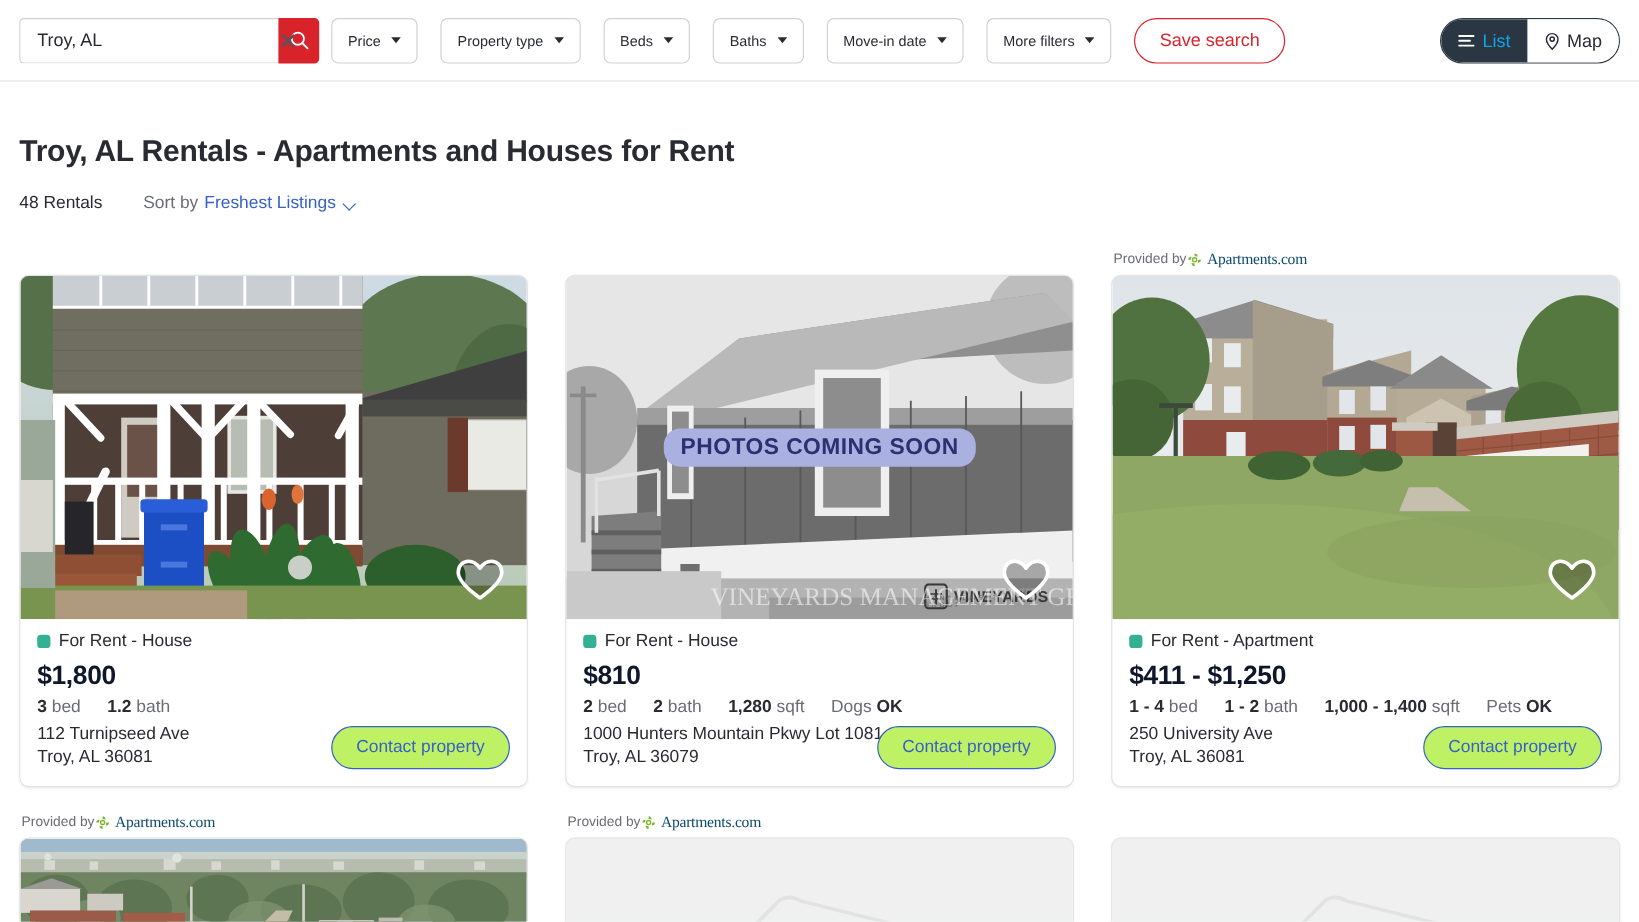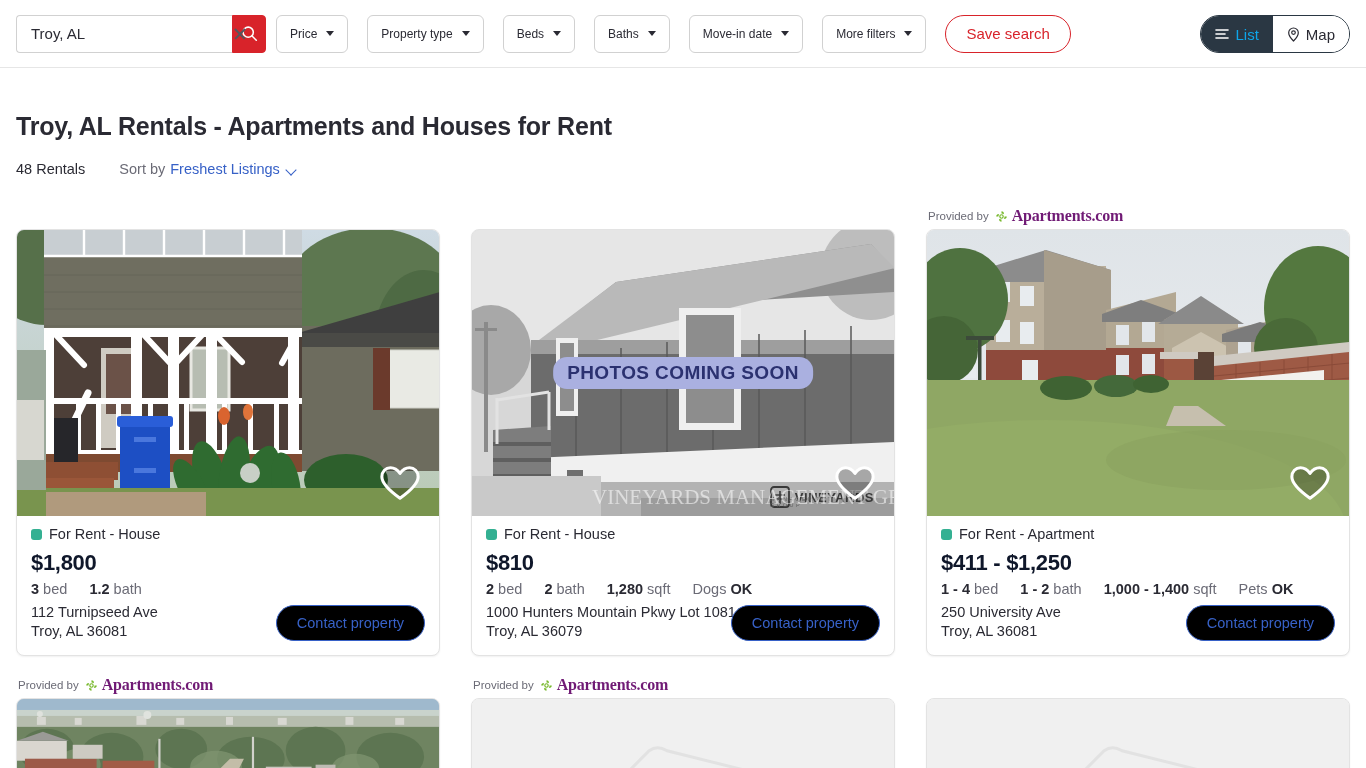--- a/index.html
+++ b/index.html
@@ -174,34 +174,34 @@
     grid-template-columns: repeat(3, 424px);
     column-gap: 31px;
     row-gap: 0;
     margin-top: 26px;
   }
   .card-slot { width: 424px; }
   .provided-row {
     height: 26px;
     display: flex;
     align-items: center;
-    gap: 6px;
+    gap: 0;
     font-size: 11.5px;
     color: #6b6b76;
     padding-left: 2px;
   }
   .provided-row.empty { visibility: hidden; }
   .apt-logo {
     display: flex; align-items: center; gap: 4px;
   }
   .apt-word {
     font-family: "Liberation Serif", serif;
-    font-size: 16px;
-    font-weight: bold;
-    color: #701a75;
+    font-size: 13px;
+    font-weight: normal;
+    color: #0c4a6e;
     letter-spacing: -0.2px;
   }
 
   .card {
     border: 1px solid #e3e3e3;
     border-radius: 8px;
     overflow: hidden;
     background: #fff;
     box-shadow: 0 1px 2px rgba(0,0,0,0.06);
   }
@@ -252,21 +252,21 @@
     line-height: 19px;
   }
   .contact-btn {
     position: absolute;
     right: 14px;
     bottom: 14px;
     height: 36px;
     padding: 0 20px;
     border: 1px solid #3761c7;
     border-radius: 18px;
-    background: #000000;
+    background: #bef264;
     color: #3761c7;
     font-size: 14.5px;
     font-family: "Liberation Sans", sans-serif;
     cursor: pointer;
     white-space: nowrap;
   }
 
   
   .photo-svg { display: block; width: 100%; height: 100%; }
 

